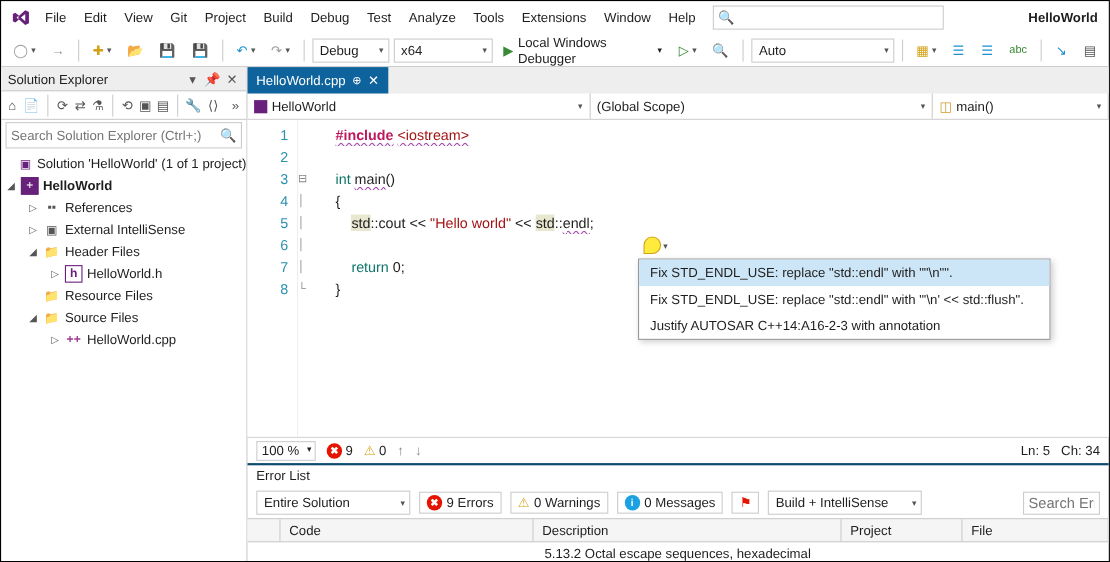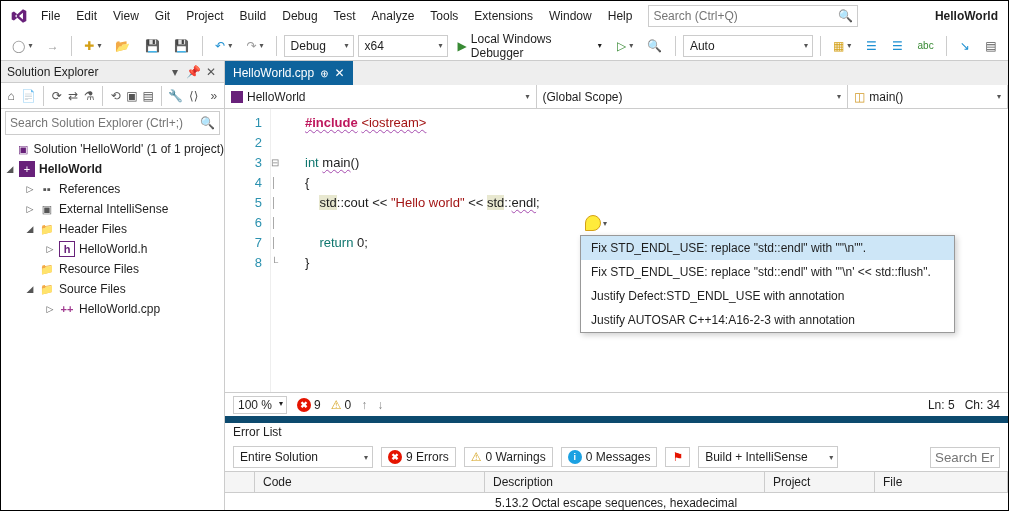--- a/index.html
+++ b/index.html
@@ -65,21 +65,21 @@
 .popup-item.sel { background:#cde6f7; }
 .statusline { height:24px; border-top:1px solid #ccc; display:flex; align-items:center; padding:0 8px; gap:10px; font-size:12px; }
 .statusline .combo2 { border:1px solid #ccc; padding:1px 14px 1px 4px; position:relative; }
 .statusline .combo2::after { content:"▾"; position:absolute; right:3px; top:2px; font-size:8px; }
 .err-badge { display:flex; align-items:center; gap:3px; }
 .circ { width:14px; height:14px; border-radius:50%; display:flex; align-items:center; justify-content:center; font-size:9px; color:#fff; font-weight:700; }
 .circ.red { background:#e51400; }
 .circ.blue { background:#1ba1e2; }
 .tri-warn { color:#d4a017; font-size:12px; }
 .arrow { color:#888; }
-.errorlist { border-top:7px solid #0c4a6e; }
+.errorlist { border-top:2px solid #0c4a6e; }
 .errorlist .hdr { height:20px; padding:2px 8px; }
 .errorlist .filters { height:28px; display:flex; align-items:center; padding:0 8px; gap:8px; }
 .pill { border:1px solid #ccc; padding:2px 6px; display:flex; align-items:center; gap:4px; background:#fff; }
 .errorlist .cols { height:22px; display:flex; border-top:1px solid #ccc; border-bottom:1px solid #ccc; background:#f5f5f5; }
 .errorlist .cols .col { padding:3px 8px; border-right:1px solid #ccc; }
 .errorlist .row1 { padding:3px 8px 0 360px; }
 .sq-purple { display:inline-block; width:12px; height:12px; background:#68217a; vertical-align:middle; }
 .cube-y { color:#d29b2a; }
 .wavy { text-decoration: underline wavy #a64caf; text-decoration-thickness:1px; text-underline-offset:2px; }
 svg { display:block; }
@@ -101,21 +101,20 @@
   <div class="menuitem">Project</div>
   <div class="menuitem">Build</div>
   <div class="menuitem">Debug</div>
   <div class="menuitem">Test</div>
   <div class="menuitem">Analyze</div>
   <div class="menuitem">Tools</div>
   <div class="menuitem">Extensions</div>
   <div class="menuitem">Window</div>
   <div class="menuitem">Help</div>
   <div class="searchbox">
-    <input placeholder="Search (Ctrl+Q)" style="">
     <span class="icon">🔍</span>
   </div>
   <div class="spacer"></div>
   <div class="solname">HelloWorld</div>
 </div>
 
 <div class="row toolbar">
   <div class="tbtn drop">
       <span style="color:#999">◯</span>
     </div>
@@ -315,21 +314,20 @@
 
     <span class="kw">return</span> 0;
 }</div>
       <div class="bulb">
         <span class="icon"></span>
         <span style="font-size:8px;color:#555">▾</span>
       </div>
       <div class="popup">
         <div class="popup-item sel">Fix STD_ENDL_USE: replace "std::endl" with ""\n"".</div>
         <div class="popup-item">Fix STD_ENDL_USE: replace "std::endl" with "'\n' &lt;&lt; std::flush".</div>
-        <div class="popup-item">Justify Defect:STD_ENDL_USE with annotation</div>
         <div class="popup-item">Justify AUTOSAR C++14:A16-2-3 with annotation</div>
       </div>
     </div>
 
     <div class="statusline">
       <span class="combo2">100 %</span>
       <span class="err-badge">
           <span class="circ red">✖</span>
           <span>9</span>
         </span>

